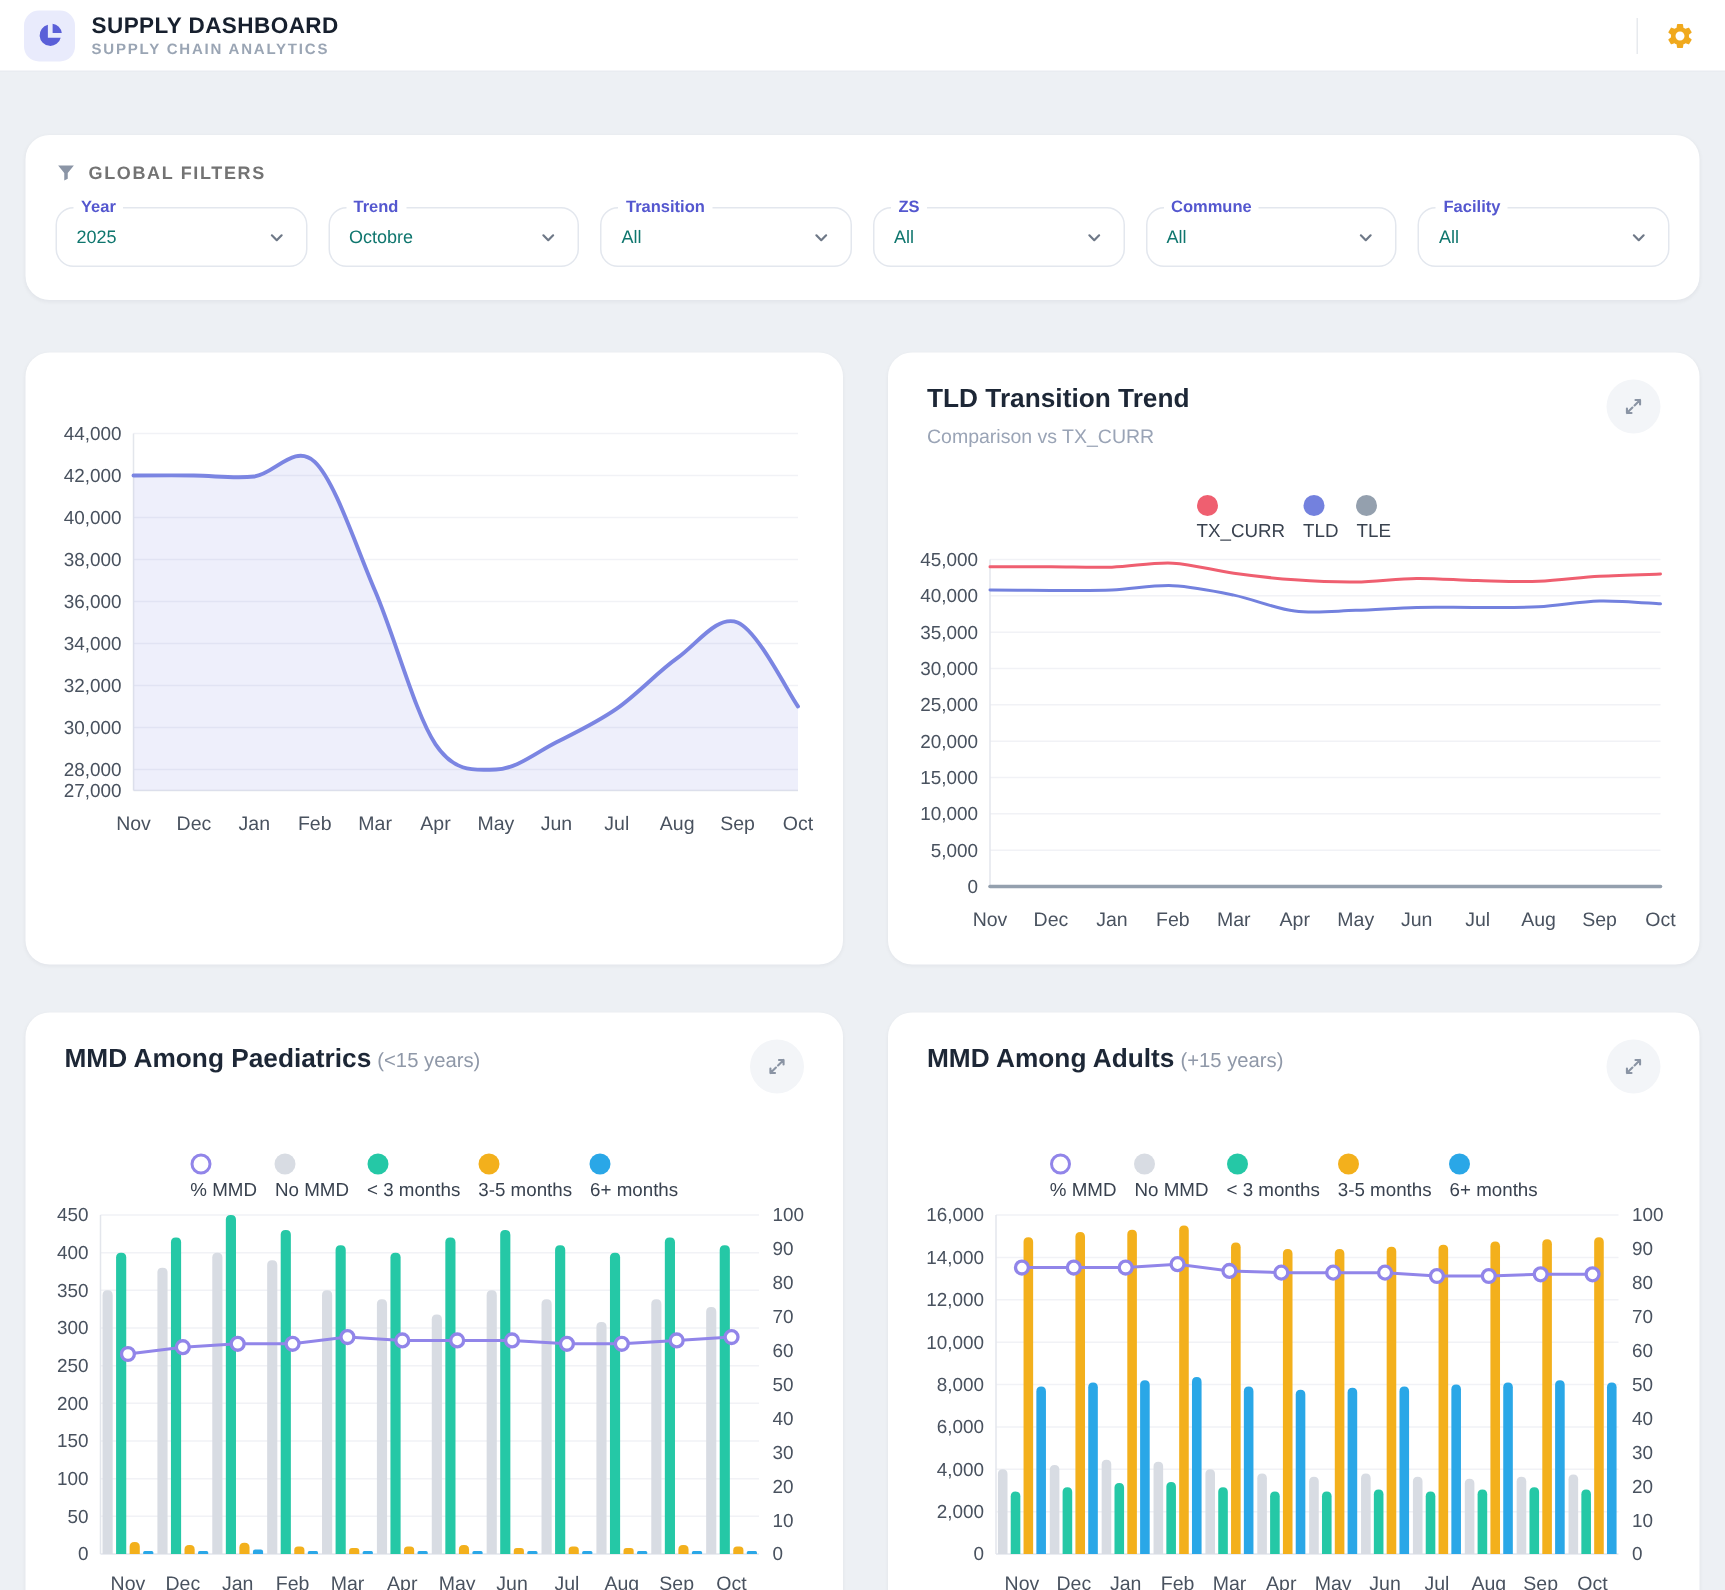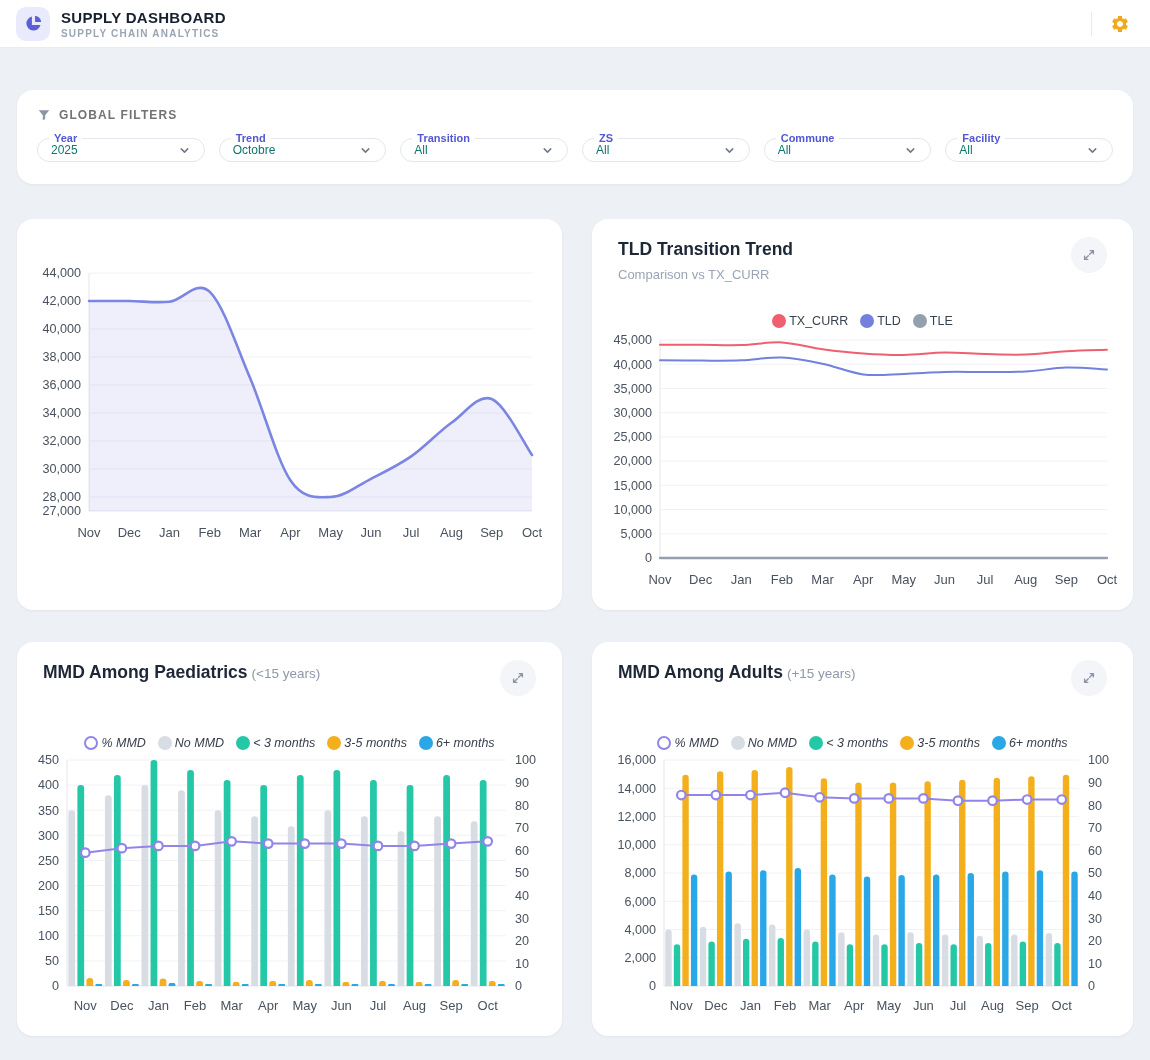--- a/index.html
+++ b/index.html
@@ -26,21 +26,21 @@
   .gear-btn { border:none; background:transparent; cursor:pointer; padding:4px; display:flex; }
   
   .filters-card {
     margin:42px 17px 0; background:#fff; border-radius:16px;
     padding:18px 20px 22px; box-shadow:0 1px 3px rgba(16,24,40,.05);
   }
   .filters-head { display:flex; align-items:center; gap:8px; }
   .filters-head span { font-size:12px; font-weight:700; letter-spacing:1.1px; color:#737373; }
   .filters-row { display:flex; gap:14px; margin-top:16px; }
   .field {
-    flex:1; position:relative; height:24px; border:1px solid #e3e7ee; border-radius:12px;
+    flex:1; position:relative; height:40px; border:1px solid #e3e7ee; border-radius:12px;
     background:#fff; display:flex; align-items:center; padding:4px 13px; cursor:pointer;
   }
   .field .flabel {
     position:absolute; top:-7px; left:11px; background:#fff; padding:0 5px;
     font-size:11px; font-weight:600; color:#5457cf; line-height:1.2;
   }
   .field .fvalue { font-size:12px; color:#0f766e; }
   .field .chev { margin-left:auto; display:flex; }
   
   .grid {
@@ -54,24 +54,24 @@
   .card-head { display:flex; align-items:flex-start; justify-content:space-between; padding:0 10px; }
   .card-head h2 { margin:2px 0 0; font-size:17.5px; font-weight:700; color:#1d2736; }
   .card-head h2 .suffix { font-size:13.5px; font-weight:400; color:#8f98a8; margin-left:4px;text-align:center; }
   .card-sub { margin:7px 0 0; font-size:13px; color:#9aa4b6; }
   .card-sub:empty { display:none; }
   .expand-btn {
     width:36px; height:36px; border-radius:50%; border:none; background:#f3f5f8;
     display:flex; align-items:center; justify-content:center; cursor:pointer; flex:0 0 auto;
   }
   .legend { display:flex; justify-content:center; align-items:center; gap:12px; }
-  .lg-item { display:flex; align-items:flex-start; gap:3px; cursor:pointer; }
+  .lg-item { display:flex; align-items:flex-start; gap:3px; cursor:pointer;flex-direction:column; }
   .lg-item .dot { width:14px; height:14px; border-radius:50%; display:inline-block; }
   .lg-item .lg-txt { font-size:12.5px; color:#39424f; }
-  .legend-row2 { margin-top:40px;font-style:italic; }
+  .legend-row2 { margin-top:40px; }
   .legend-row1 { margin-top:32px; }
   .plot { display:block; }
   .plot svg { display:block; overflow:visible; }
   .plot-1 { margin-top:4px; }
   .plot-0 { margin-top:26px; }
   .plot-2, .plot-3 { margin-top:2px; }
 </style>
 </head>
 <body>
 

